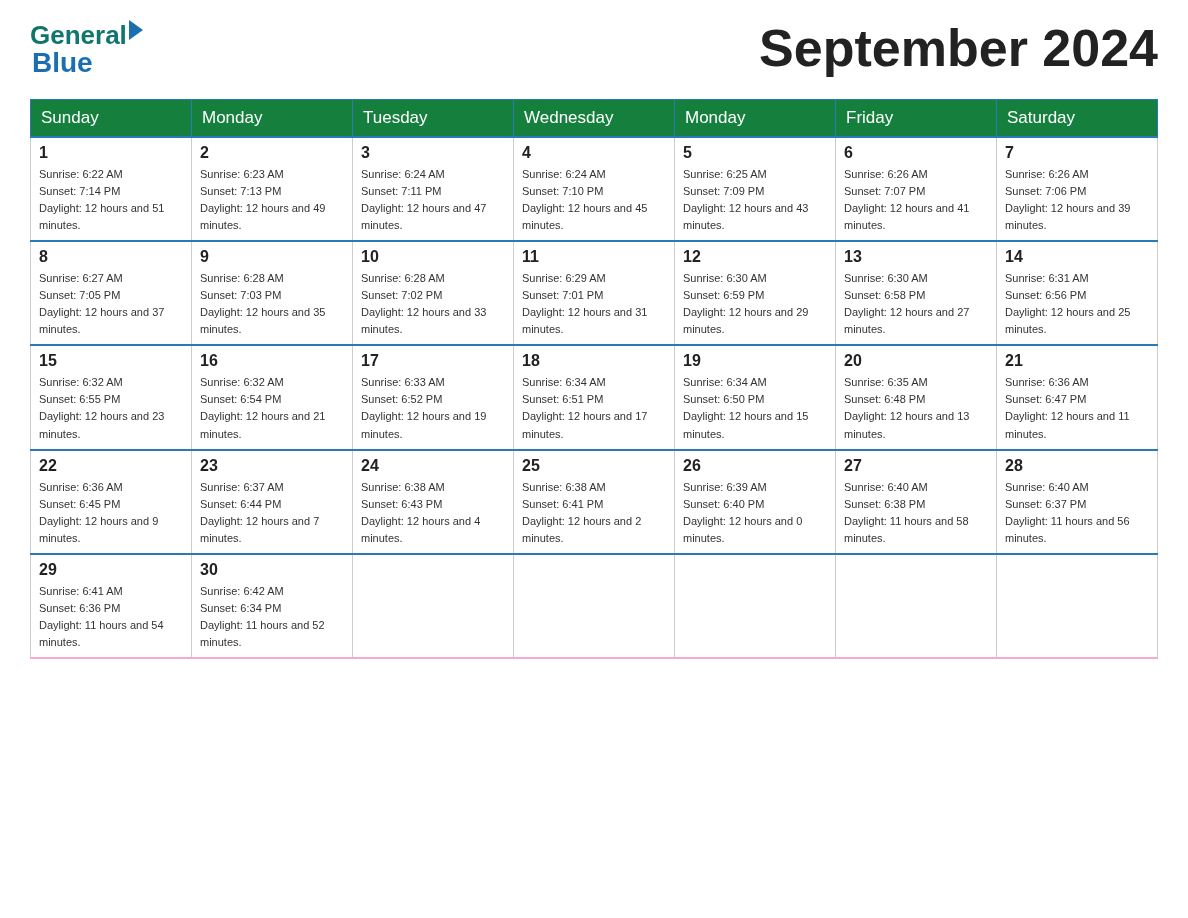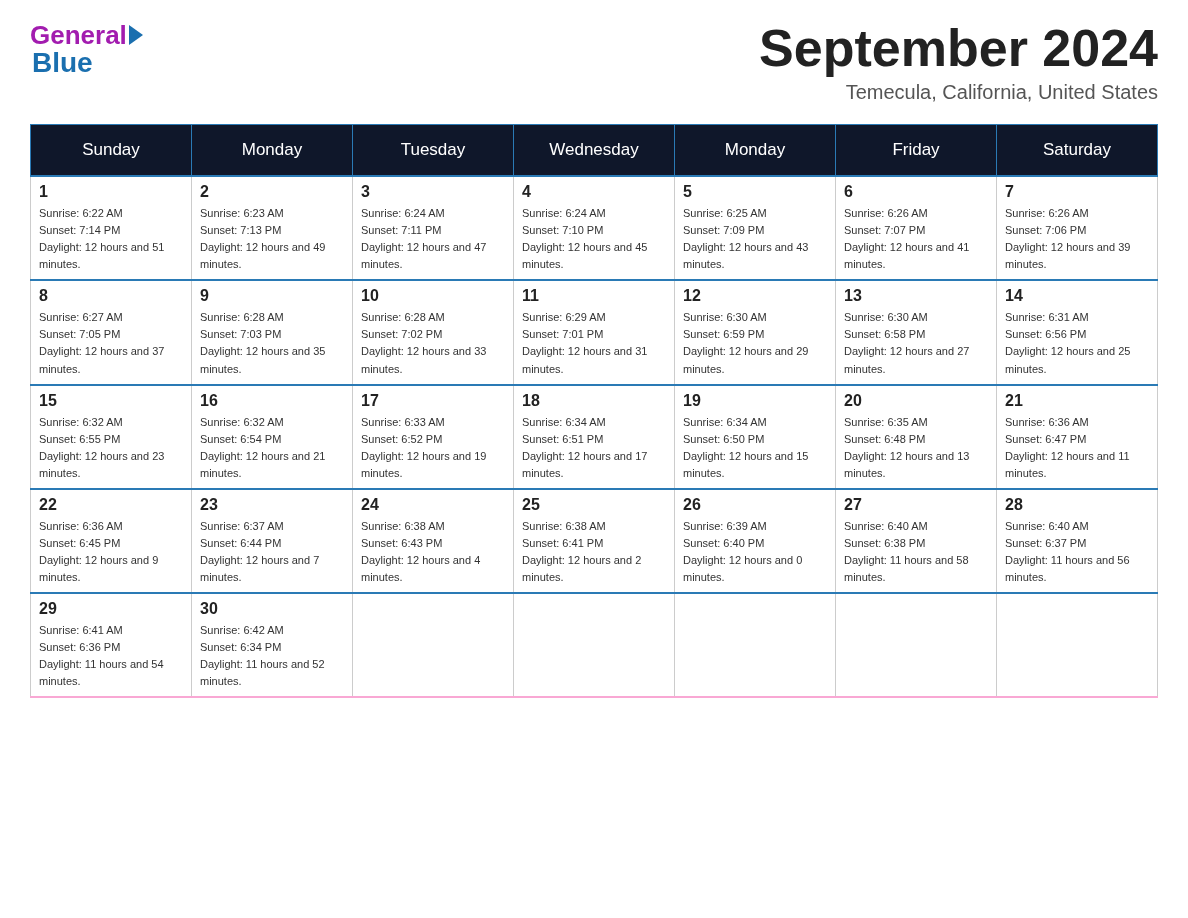--- a/index.html
+++ b/index.html
@@ -16,24 +16,24 @@
       align-items: flex-start;
       margin-bottom: 20px;
     }
     .logo {
       display: flex;
       flex-direction: column;
       align-items: flex-start;
     }
     .logo-text {
       display: flex;
-      align-items: center;
+      align-items: flex-start;
       font-size: 26px;
       font-weight: bold;
-      color: #a21caf;
+      color: #0f766e;
     }
     .logo-arrow {
       width: 0;
       height: 0;
       border-left: 14px solid #1a6faf;
       border-top: 10px solid transparent;
       border-bottom: 10px solid transparent;
       margin-left: 2px;
       margin-bottom: 2px;
     }
@@ -56,26 +56,26 @@
     .location-title {
       font-size: 20px;
       color: #555;
       margin-top: 4px;
     }
     table {
       width: 100%;
       border-collapse: collapse;
     }
     th {
-      background-color: #0f172a;
+      background-color: #15803d;
       color: #fff;
       font-size: 17px;
       font-weight: normal;
-      text-align: center;
-      padding: 15px 10px;
+      text-align: left;
+      padding: 8px 10px;
       border: 1px solid #2a7ab5;
     }
     td {
       vertical-align: top;
       border: 1px solid #ccc;
       border-top: 2px solid #2a7ab5;
       padding: 6px 8px;
       width: 14.28%;
       min-height: 100px;
       background: #fff;
@@ -105,21 +105,20 @@
 <div class="header">
   <div class="logo">
     <div class="logo-text">
       <span>General</span>
       <div class="logo-arrow"></div>
     </div>
     <div class="logo-sub">Blue</div>
   </div>
   <div class="title-block">
     <div class="month-title">September 2024</div>
-    <div class="location-title">Temecula, California, United States</div>
   </div>
 </div>
 
 <table>
   <thead>
     <tr>
       <th>Sunday</th>
       <th>Monday</th>
       <th>Tuesday</th>
       <th>Wednesday</th>

